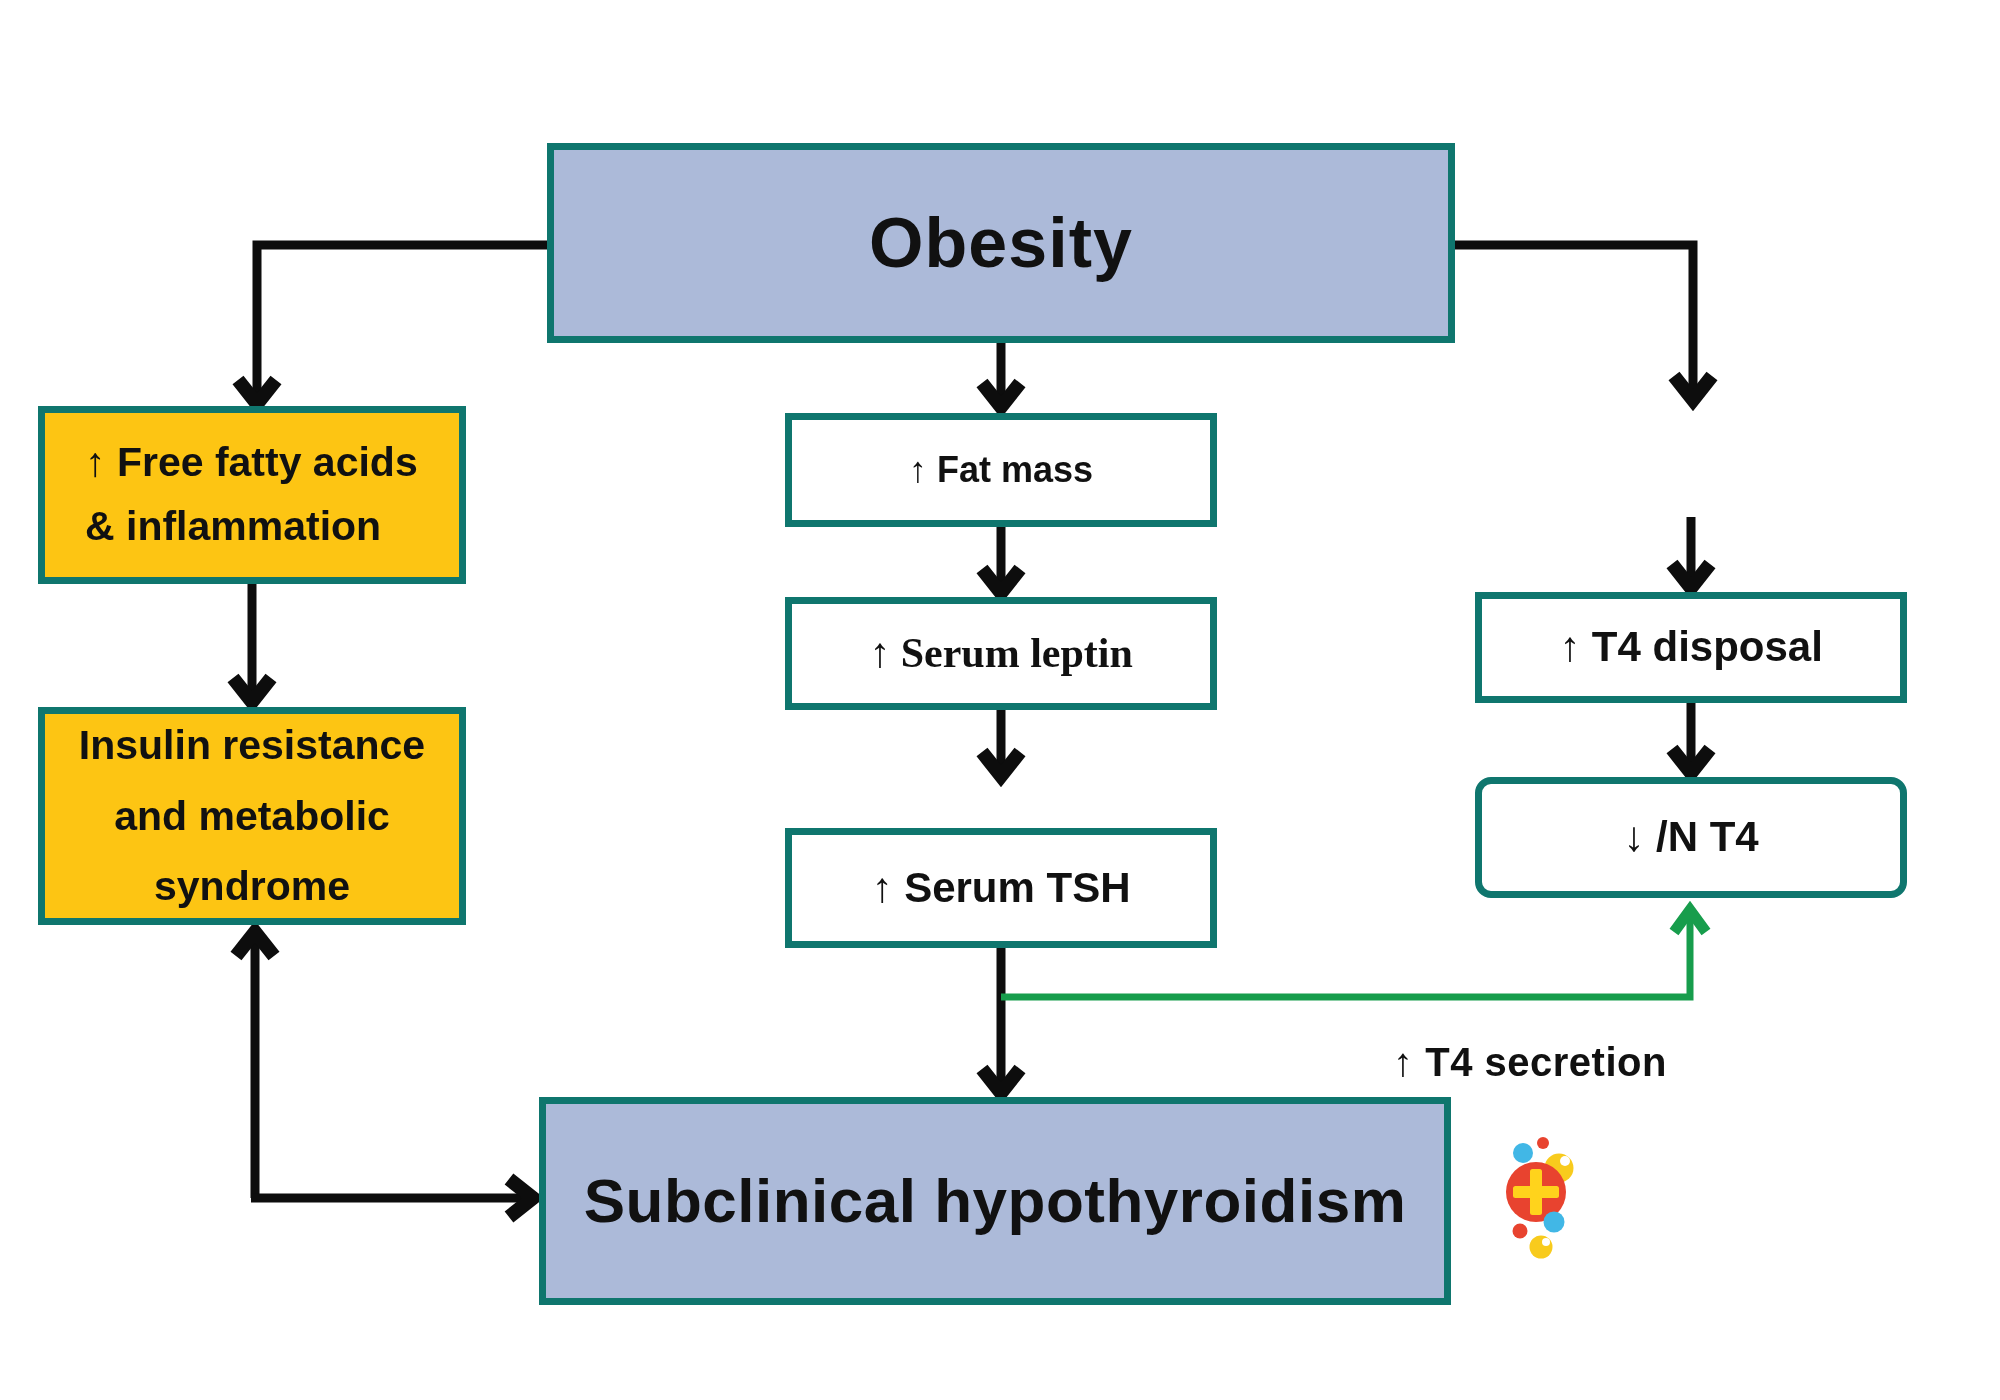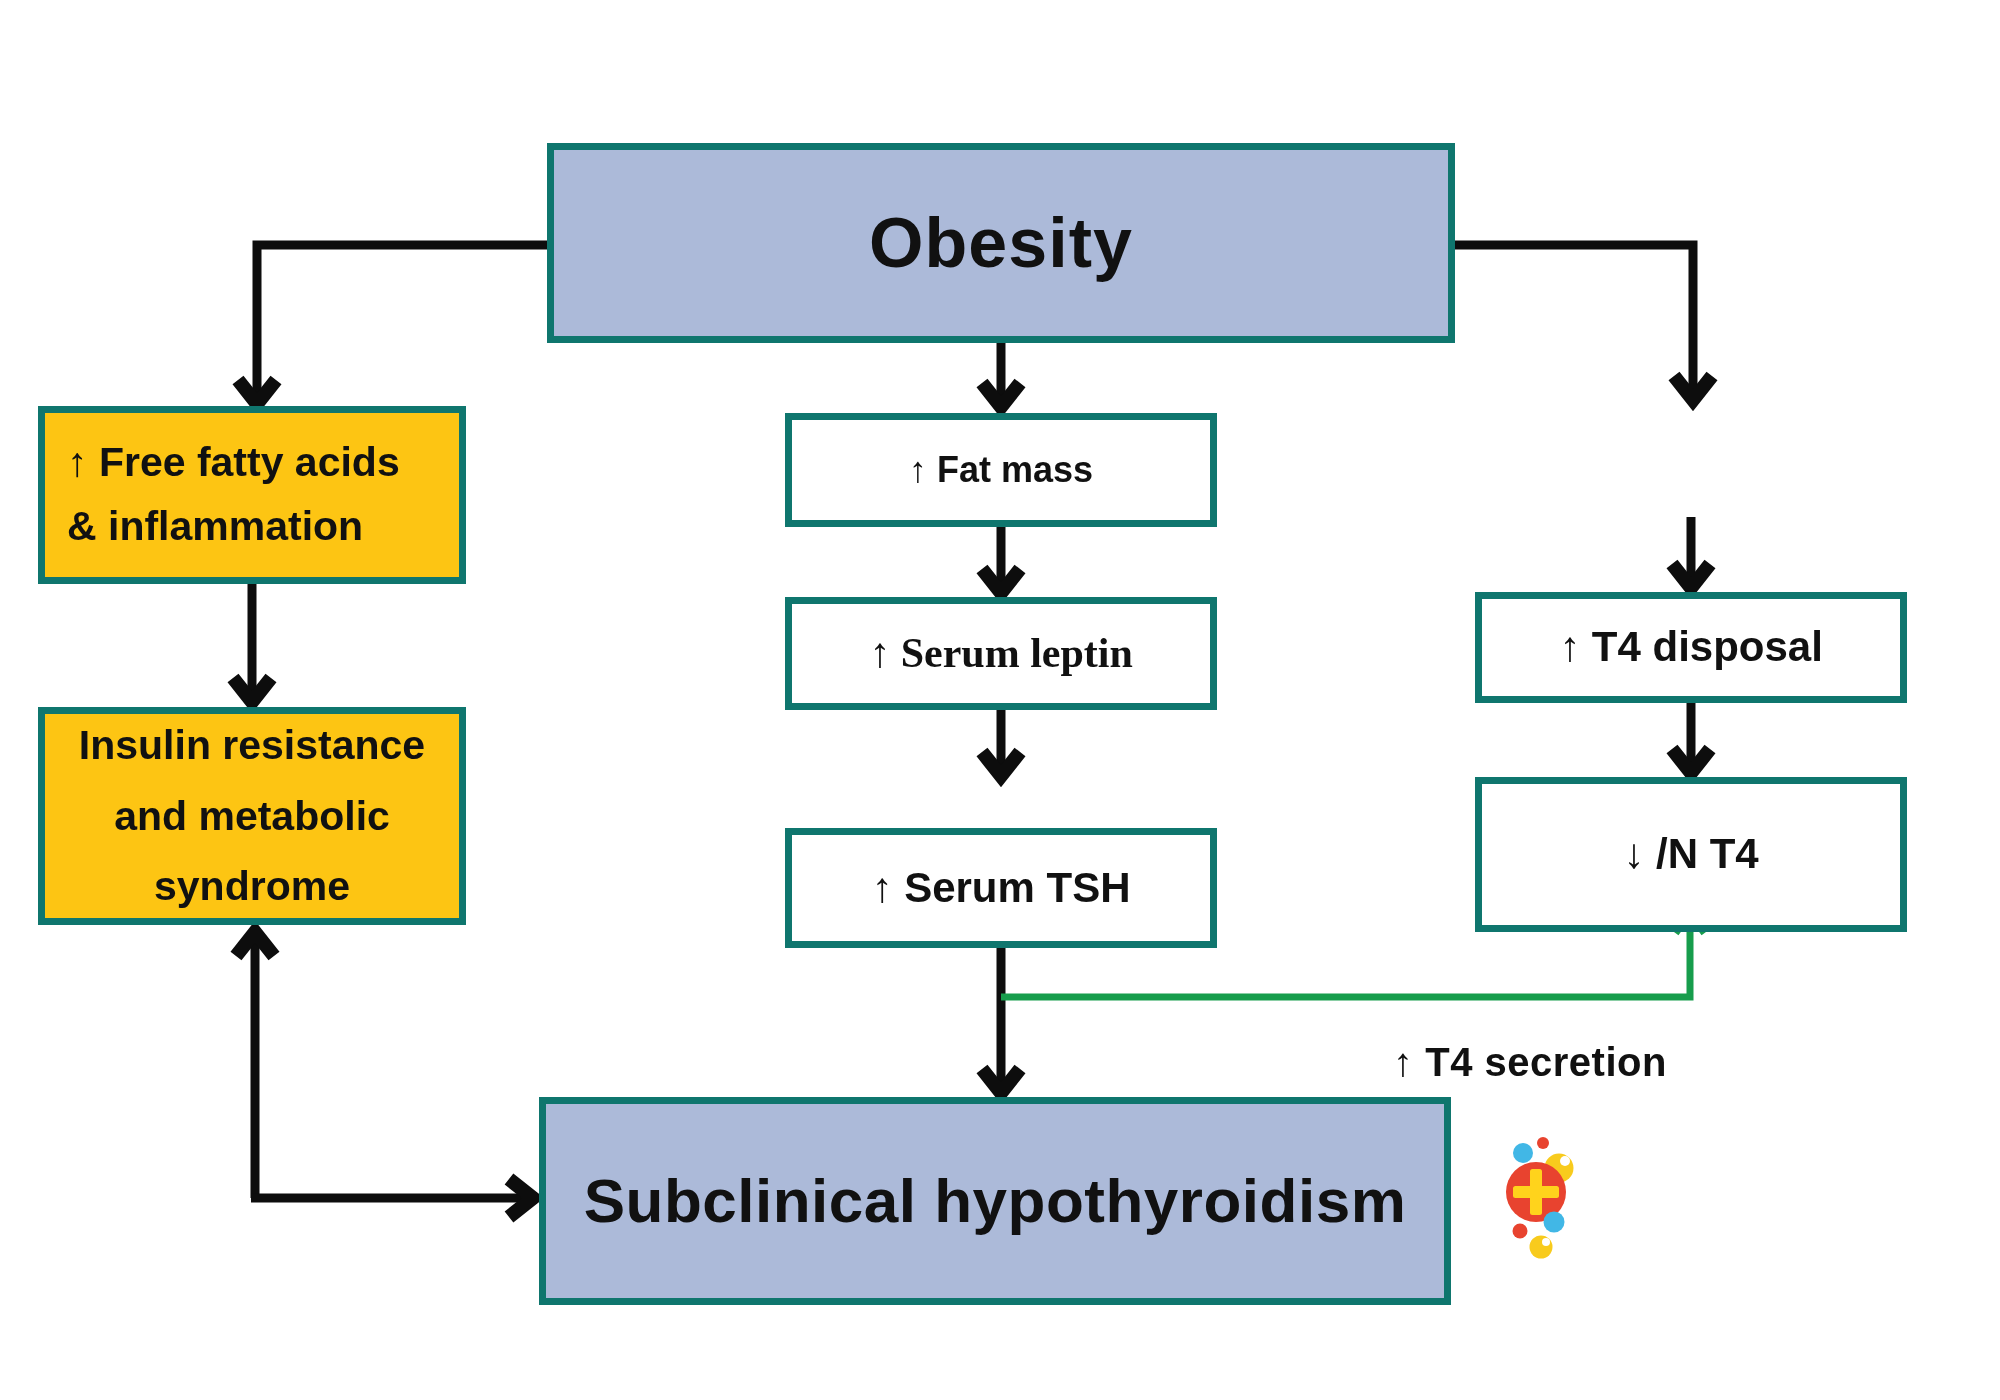--- a/index.html
+++ b/index.html
@@ -10,28 +10,28 @@
   .node{
     position:absolute;box-sizing:border-box;border:7px solid #0f766e;
     display:flex;align-items:center;justify-content:center;text-align:center;
     font-weight:700;line-height:1.3;z-index:2;white-space:pre-line;
   }
   .node.blue{background:#acbad9;}
   .node.yellow{background:#fdc513;}
   .node.white{background:#ffffff;}
 
   #node-obesity{left:547px;top:143px;width:908px;height:200px;font-size:70px;letter-spacing:1px;}
-  #node-ffa{left:38px;top:406px;width:428px;height:178px;font-size:41px;line-height:1.55;justify-content:flex-start;text-align:left;padding-left:22px;}
+  #node-ffa{left:38px;top:406px;width:428px;height:178px;font-size:41px;line-height:1.55;justify-content:flex-start;text-align:left;padding-left:40px;}
   #node-insulin{left:38px;top:707px;width:428px;height:218px;font-size:41px;line-height:1.72;}
   #node-fatmass{left:785px;top:413px;width:432px;height:114px;font-size:36px;}
   #node-leptin{left:785px;top:597px;width:432px;height:113px;font-size:42px;font-family:Liberation Serif, serif;}
   #node-tsh{left:785px;top:780px;width:432px;height:120px;font-size:42px;margin-top:48px;}
   #node-fatfree{left:1475px;top:405px;width:432px;height:112px;font-size:42px;}
   #node-t4disposal{left:1475px;top:592px;width:432px;height:111px;font-size:42px;}
-  #node-nt4{left:1475px;top:777px;width:432px;height:155px;font-size:42px;}
+  #node-nt4{left:1475px;top:777px;width:432px;height:121px;font-size:42px;border-radius:16px;}
   #node-subclinical{left:539px;top:1097px;width:912px;height:208px;font-size:62px;letter-spacing:0.5px;}
 
   #arrows{position:absolute;left:0;top:0;width:2000px;height:1400px;z-index:1;}
   .shaft{fill:none;stroke:#0d0d0d;stroke-width:9;}
   .head{fill:none;stroke:#0d0d0d;stroke-width:14;stroke-linejoin:miter;}
   .shaft.green{stroke:#179d4c;stroke-width:7;}
   .head.green{stroke:#179d4c;stroke-width:11;}
 
   #edge-label-t4{
     position:absolute;left:1330px;top:1040px;width:400px;z-index:2;

